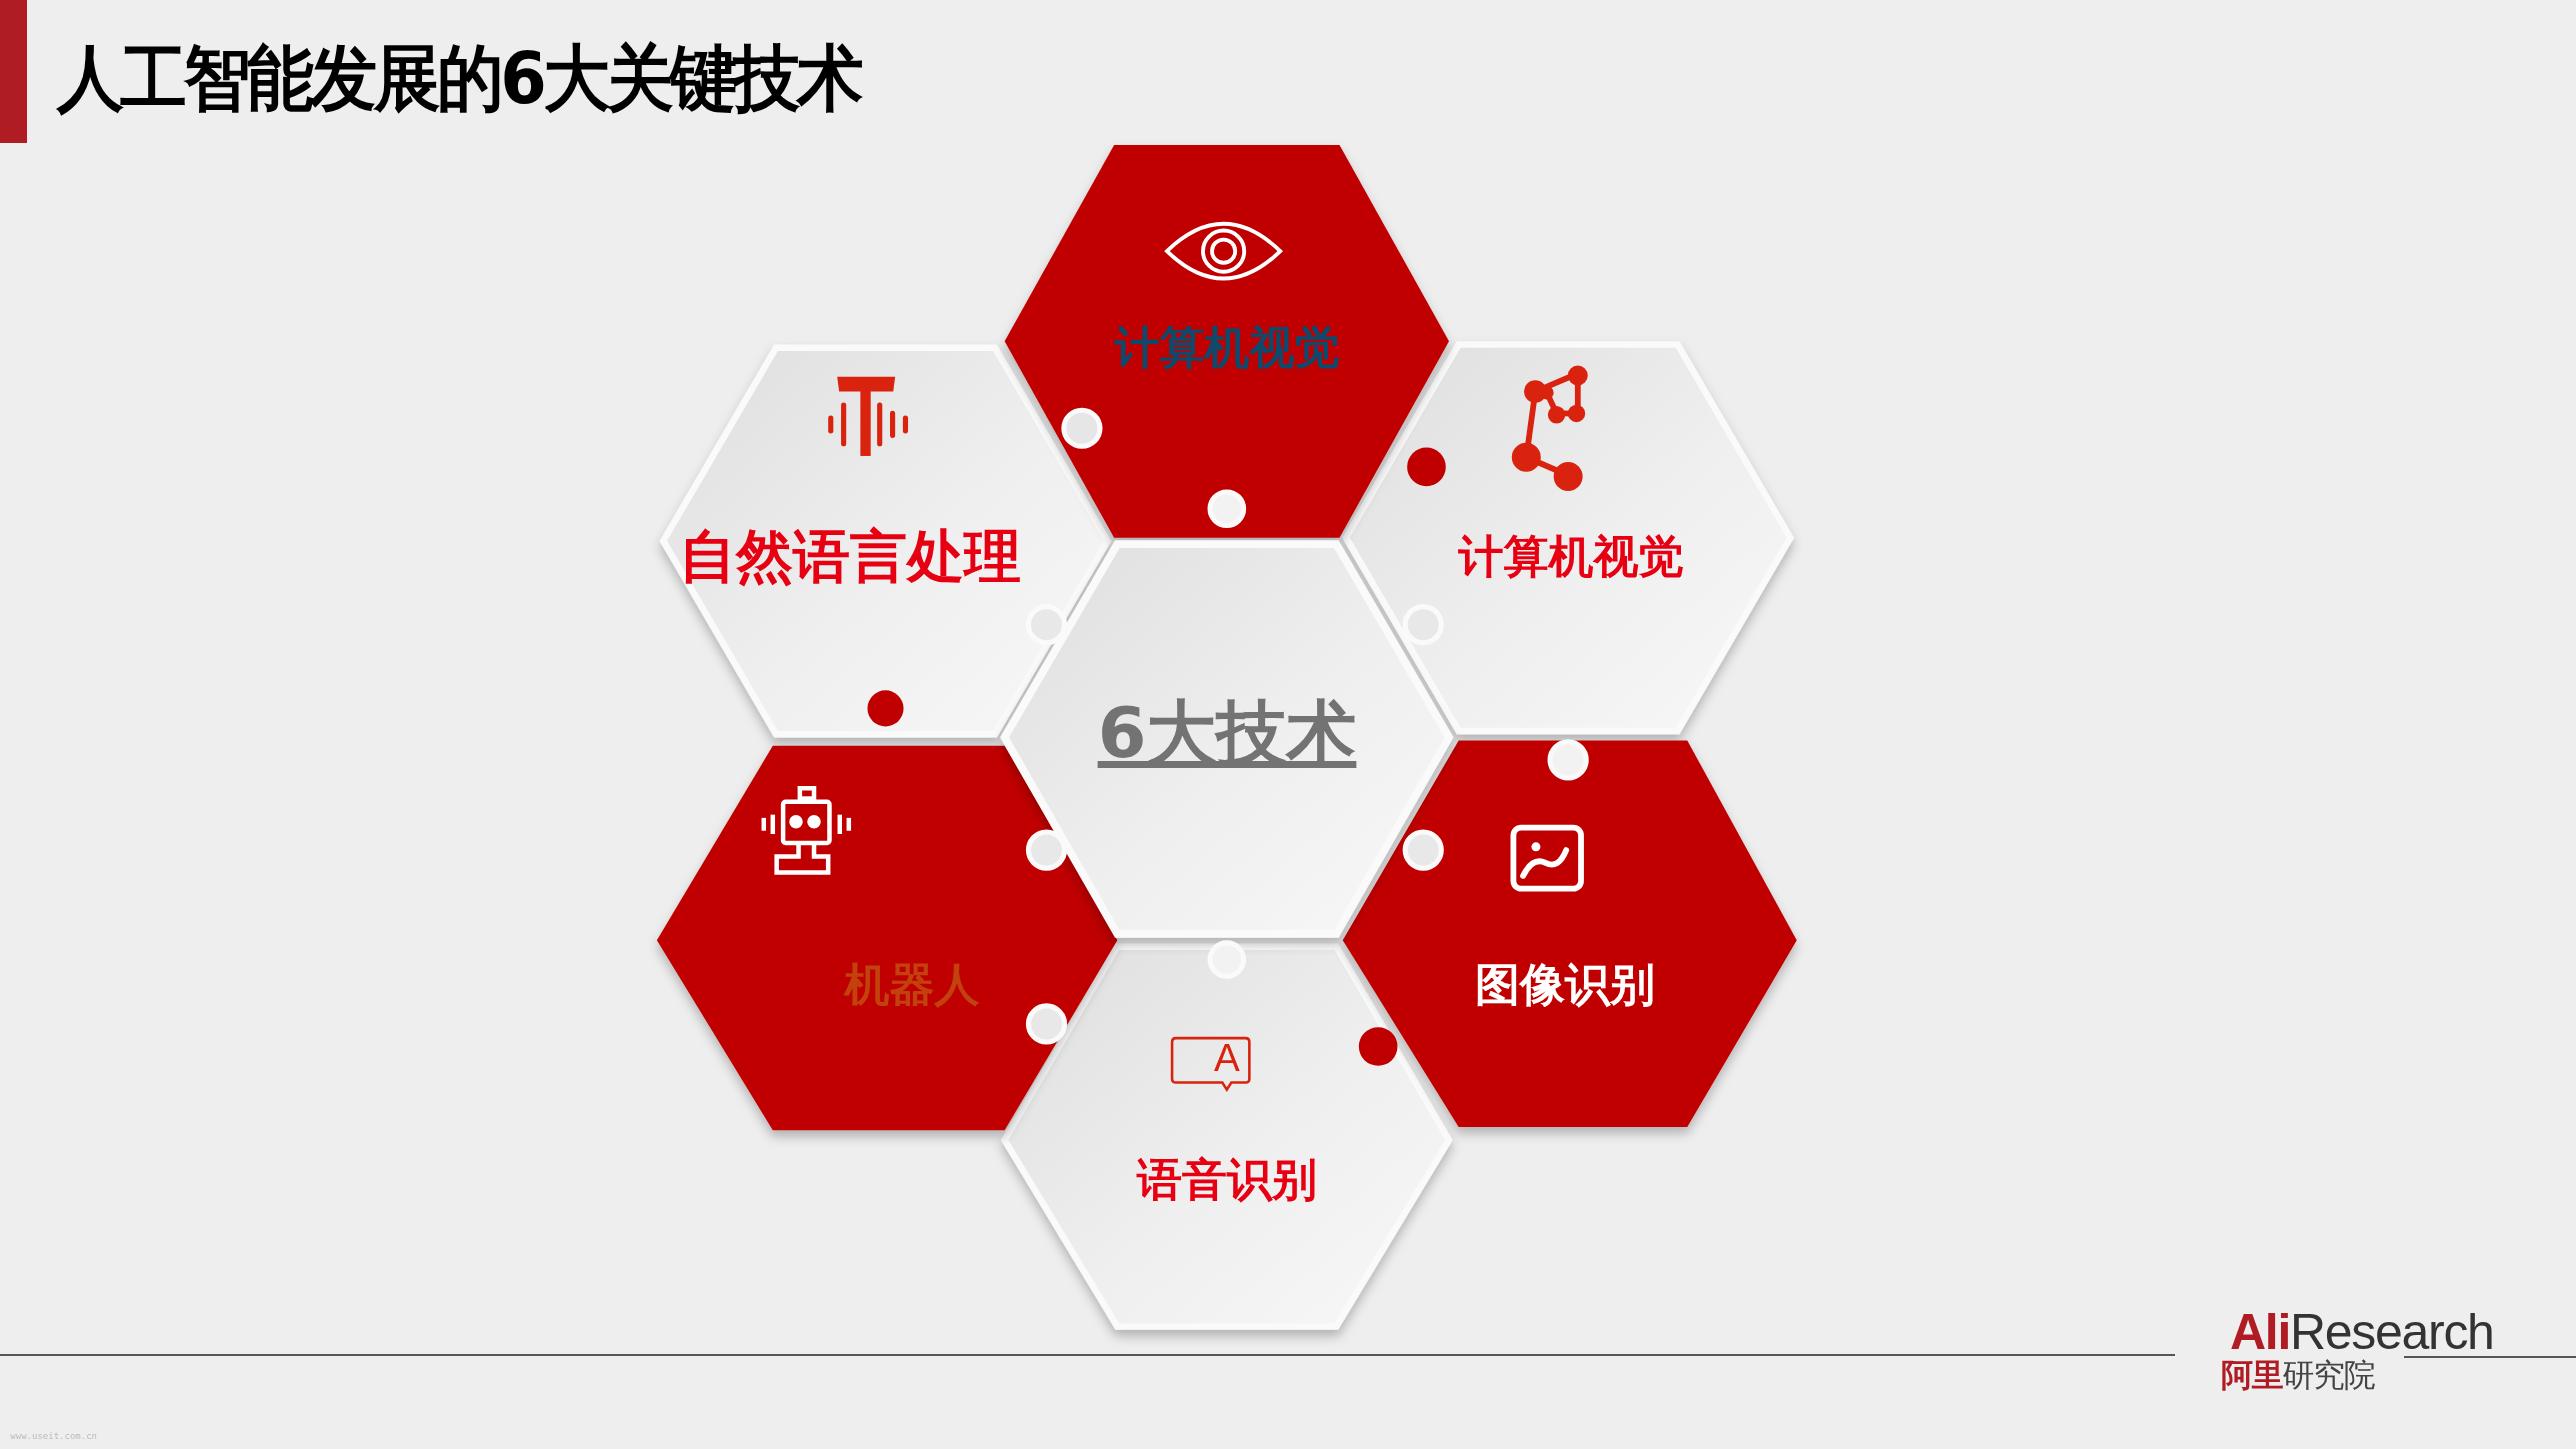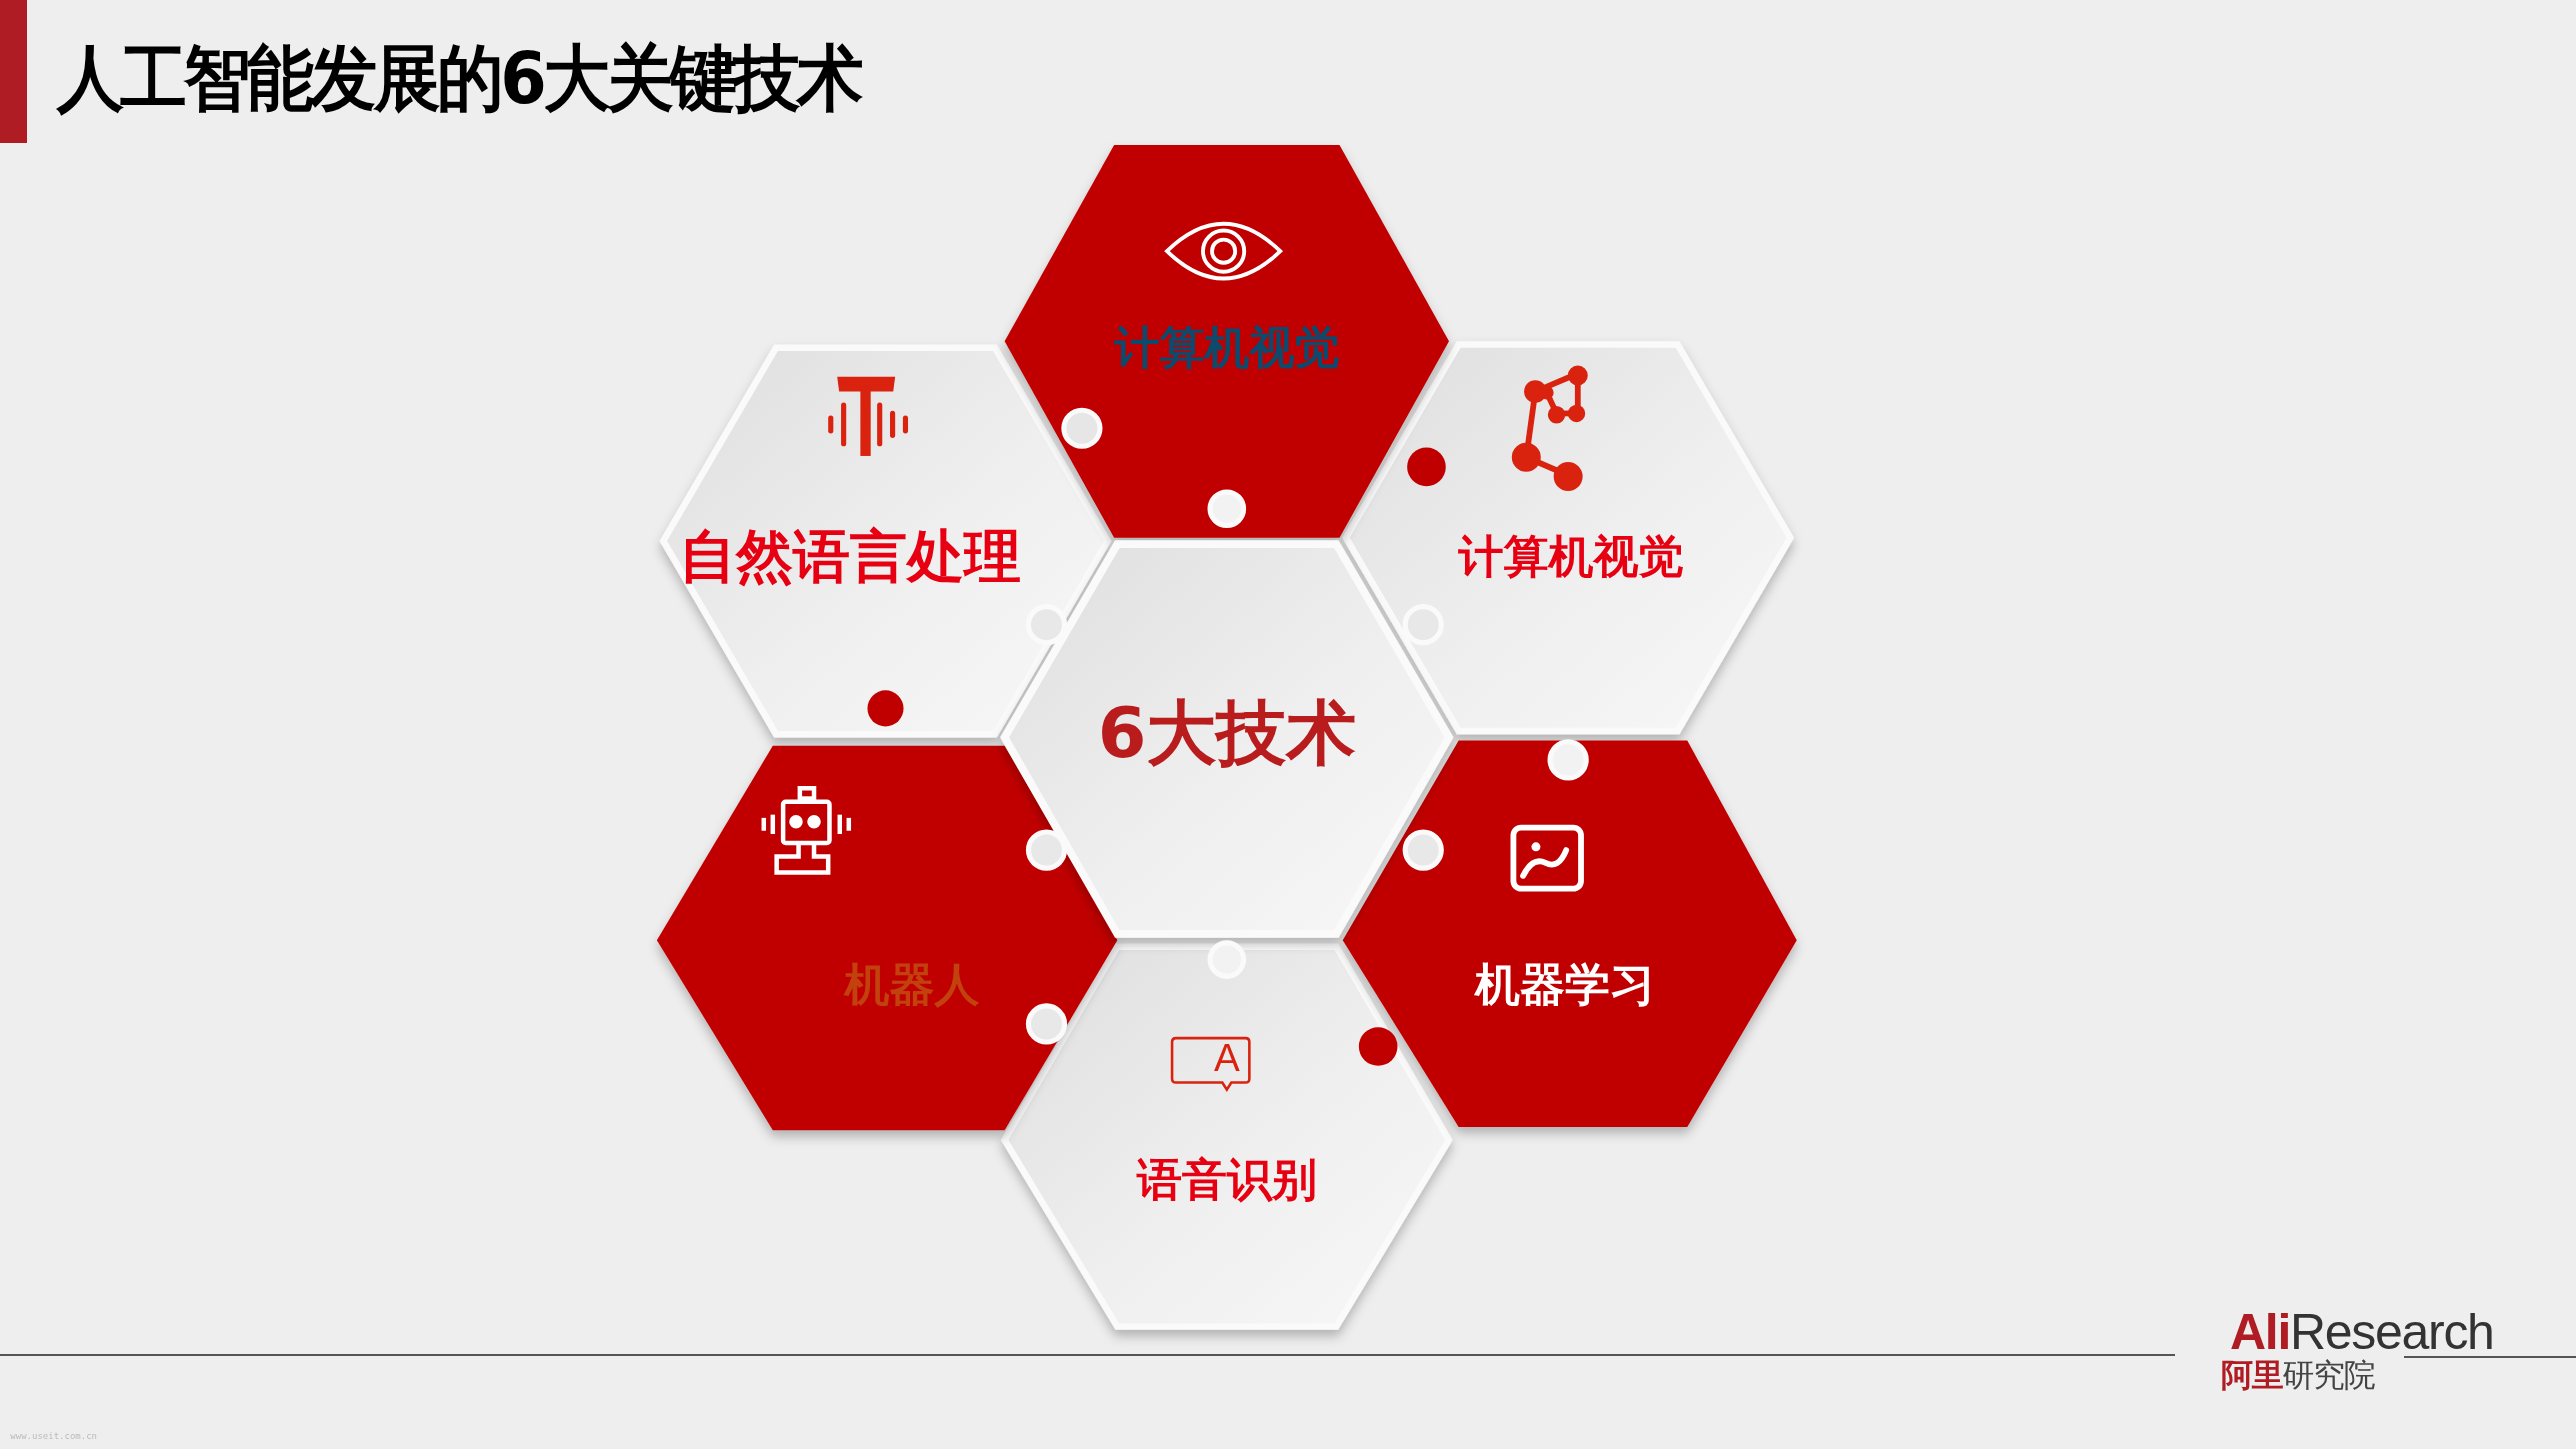--- a/index.html
+++ b/index.html
@@ -135,23 +135,23 @@
   <g>
     <path d="M1826,1612 H1934 Q1940,1612 1940,1618 V1675 Q1940,1681 1934,1681 H1912 L1905,1692 L1898,1681 H1826 Q1820,1681 1820,1675 V1618 Q1820,1612 1826,1612 Z" fill="none" stroke="#d9230f" stroke-width="4"></path>
     <text x="1905" y="1663" text-anchor="middle" font-family="Liberation Sans, sans-serif" font-size="60" fill="#d9230f">A</text>
   </g>
 </svg>
 
 <div class="hex-label" style="left:1227px;top:348px;font-size:45px;color:#0c4a6e;">计算机视觉</div>
 <div class="hex-label" style="left:850px;top:557px;font-size:57px;color:#e60012;">自然语言处理</div>
 <div class="hex-label" style="left:1571px;top:557px;font-size:45px;color:#e60012;">计算机视觉</div>
 <div class="hex-label" style="left:889px;top:985px;font-size:45px;color:#c2410c;margin-left:23px;">机器人</div>
-<div class="hex-label" style="left:1565px;top:985px;font-size:45px;color:#ffffff;">机器学习</div>
+<div class="hex-label" style="left:1565px;top:985px;font-size:45px;color:#ffffff;">图像识别</div>
 <div class="hex-label" style="left:1227px;top:1180px;font-size:45px;color:#e60012;">语音识别</div>
-<div class="hex-label" style="left:1227px;top:734px;font-size:70px;color:#b91c1c;">6大技术</div>
+<div class="hex-label" style="left:1227px;top:734px;font-size:70px;color:#737373;text-decoration:underline;">6大技术</div>
 
 <div class="footer-line-left"></div>
 <div class="footer-line-right"></div>
 <div class="logo">
   <div class="logo-en"><span class="ali">Ali</span><span class="res">Research</span></div>
   <div class="logo-cn"><span class="a">阿里</span><span class="b">研究院</span></div>
 </div>
 <div class="watermark">www.useit.com.cn</div>
 
 

